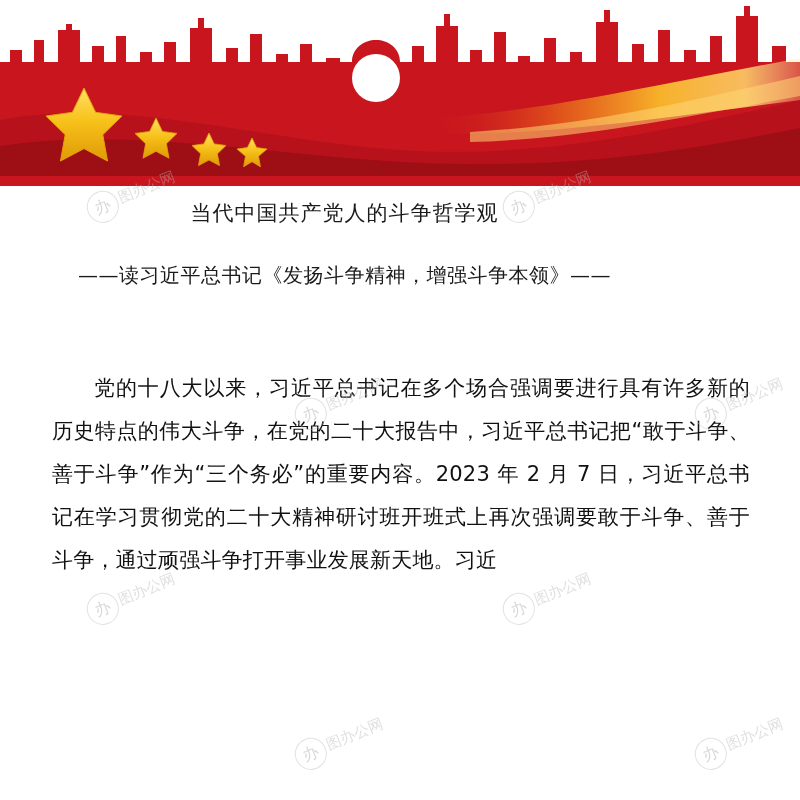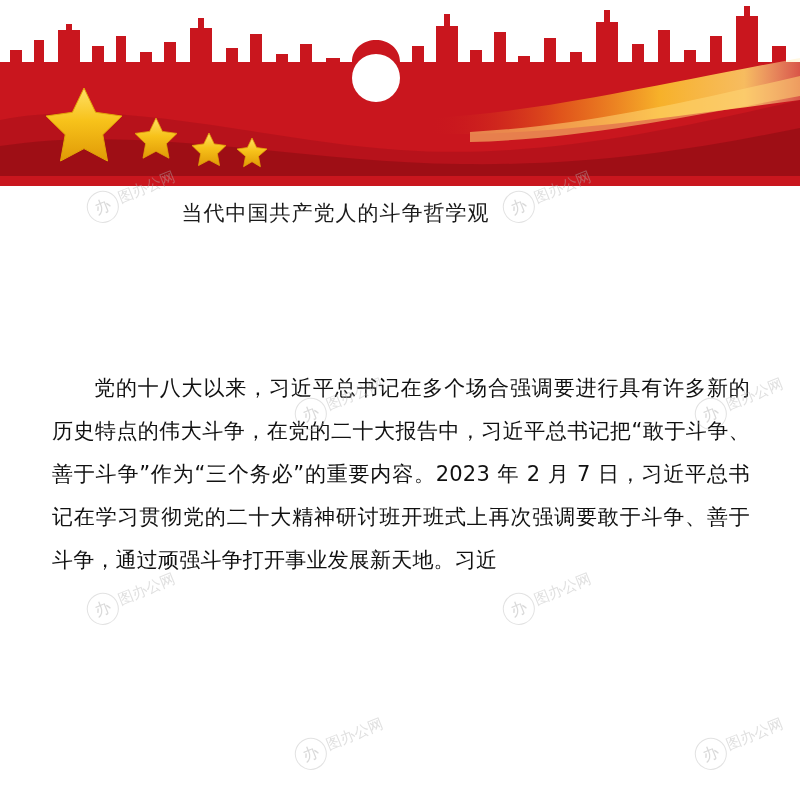--- a/index.html
+++ b/index.html
@@ -36,21 +36,21 @@
     top: 0;
     left: 0;
     width: 800px;
     height: 186px;
     display: block;
   }
 
   .title-block {
     position: absolute;
     top: 197px;
-    left: 8px;
+    left: 17px;
     width: 655px;
     text-align: center;
   }
   .doc-title {
     font-family: "DejaVu Sans", sans-serif;
     font-size: 21px;
     color: #1a1a1a;
     letter-spacing: 1px;
     line-height: 32px;
     margin: 0;
@@ -180,20 +180,21 @@
       <g>
         <polygon fill="url(#goldStar)" stroke="#e2a307" stroke-width="0.8" points="252,138 256.6,147.6 267,149 258.5,156.3 260.4,166.7 252,161.7 243.6,166.7 245.5,156.3 237,149 247.4,147.6"></polygon>
       </g>
 
       <rect x="0" y="176" width="800" height="10" fill="#c9161e"></rect>
     </svg>
   </div>
 
   <div class="title-block">
     <h1 class="doc-title">当代中国共产党人的斗争哲学观</h1>
+    <h2 class="doc-subtitle">——读习近平总书记《发扬斗争精神，增强斗争本领》——</h2>
   </div>
 
   <div class="para-block">
     <p class="doc-para">党的十八大以来，习近平总书记在多个场合强调要进行具有许多新的历史特点的伟大斗争，在党的二十大报告中，习近平总书记把“敢于斗争、善于斗争”作为“三个务必”的重要内容。2023 年 2 月 7 日，习近平总书记在学习贯彻党的二十大精神研讨班开班式上再次强调要敢于斗争、善于斗争，通过顽强斗争打开事业发展新天地。习近</p>
   </div>
 
   <div id="watermark-layer">
       <div class="wm-group" style="left: 82px; top: 198px; transform: rotate(-22deg);">
         <div class="wm-circle" style="position: absolute; left: 0px; top: 0px;">办</div>
         <div class="wm-text">图办公网</div>

